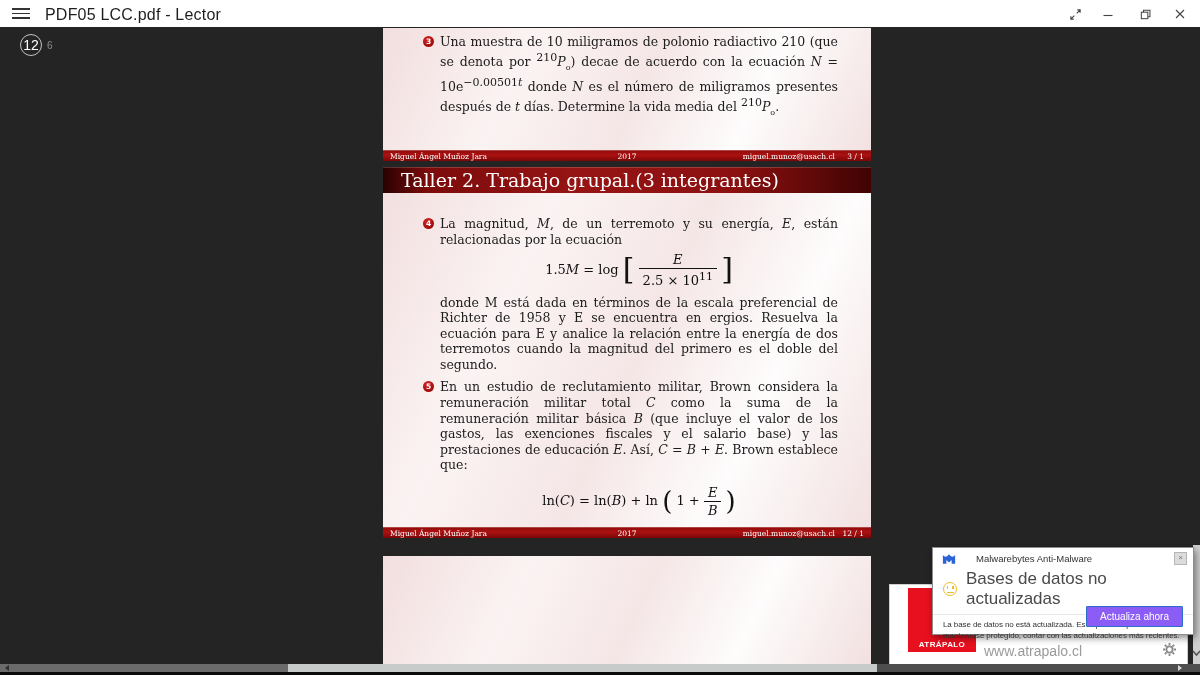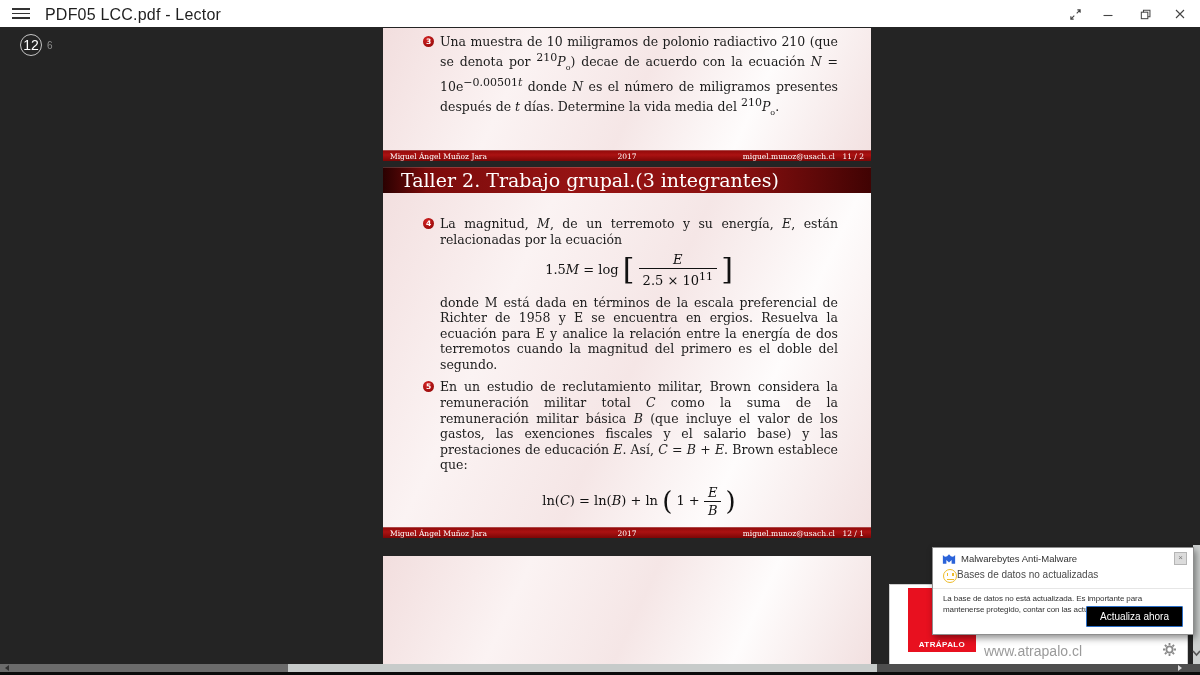--- a/index.html
+++ b/index.html
@@ -50,32 +50,32 @@
   .adpanel{position:absolute;left:889px;top:584px;width:297px;height:80px;background:#fff;
     border:1px solid #cfcfcf;z-index:6}
   .adsquare{position:absolute;left:18px;top:3px;width:68px;height:64px;background:#e8101f;color:#fff;overflow:hidden;cursor:pointer}
   .adsquare .partial{position:absolute;right:1px;top:12px;font-size:21px;font-weight:bold;font-family:"DejaVu Sans",sans-serif}
   .adbrand{position:absolute;left:0;right:0;bottom:3px;text-align:center;font-size:8px;font-weight:bold;letter-spacing:.4px}
   .adurl{position:absolute;left:94px;top:58px;font-size:14px;color:#9a9a9a}
   .gear{position:absolute;left:272px;top:57px;width:15px;height:15px;cursor:pointer}
   
   .toast{position:absolute;left:932px;top:547px;width:260px;height:86px;background:#fff;
     border:1px solid #8e8e8e;box-shadow:2px 3px 7px rgba(0,0,0,.45);z-index:8}
-  .toast-head{display:flex;align-items:center;gap:5px;padding:4px 6px 2px 9px;font-size:9.5px;color:#333}
+  .toast-head{display:flex;align-items:center;gap:20px;padding:4px 6px 2px 9px;font-size:9.5px;color:#333}
   .toast-close{margin-left:auto;width:11px;height:11px;background:#dcdcdc;border:1px solid #b5b5b5;
     color:#777;font-size:8px;line-height:9px;text-align:center;cursor:pointer}
-  .toast-title{display:flex;align-items:flex-start;padding:2px 8px 5px 10px;font-size:10px;
+  .toast-title{display:flex;align-items:center;gap:9px;padding:2px 8px 5px 10px;font-size:17px;
     color:#4a4a4a;border-bottom:1px solid #e6e6e6}
   .smiley{width:12px;height:12px;border:1.7px solid #eebc2a;border-radius:50%;position:relative;flex:0 0 auto}
   .smiley i{position:absolute;background:#eebc2a}
   .smiley .e1{left:2.5px;top:3px;width:1.6px;height:2.6px}
   .smiley .e2{right:2.5px;top:3px;width:1.6px;height:2.6px}
   .smiley .mo{left:2.5px;right:2.5px;bottom:2px;height:1.5px}
   .toast-body{padding:5px 10px 0;font-size:8px;line-height:10.5px;color:#333;letter-spacing:-.1px}
-  .toast-btn{position:absolute;right:10px;bottom:7px;background:#000000;border:1px solid #2a6ec7;
+  .toast-btn{position:absolute;right:10px;bottom:7px;background:#8b5cf6;border:1px solid #2a6ec7;
     color:#fff;font-size:10px;padding:4px 13px;cursor:pointer;border-radius:1px}
   
   .vstrip{position:absolute;left:1193px;top:545px;width:7px;height:119px;background:#cdd0cf;z-index:7}
   .vchev{position:absolute;left:1192px;top:650px;z-index:9}
   .hscroll{position:absolute;left:0;top:664px;width:1200px;height:8px;background:#4e4e4e;z-index:6}
   .hs-left{position:absolute;left:0;top:0;width:288px;height:8px;background:#6b6b6b}
   .hs-thumb{position:absolute;left:288px;top:0;width:589px;height:8px;background:#c7cbca;cursor:pointer}
   .tri{position:absolute;top:1px;width:0;height:0;border-top:3px solid transparent;border-bottom:3px solid transparent;cursor:pointer}
   .tri-l{left:5px;border-right:4px solid #2f2f2f}
   .tri-r{left:1178px;border-left:4px solid #d8d8d8}
@@ -119,21 +119,21 @@
 
 <div class="slide slide1">
   <div class="prob" style="margin-top:6px">
     <span class="bullet">3</span>
     <span>Una muestra de 10 miligramos de polonio radiactivo 210 (que se denota por <sup>210</sup><i>P</i><sub>o</sub>) decae de acuerdo con la ecuación <i>N</i> = 10e<sup>−0.00501<i>t</i></sup> donde <i>N</i> es el número de miligramos presentes después de <i>t</i> días. Determine la vida media del <sup>210</sup><i>P</i><sub>o</sub>.</span>
   </div>
   <div class="sfooter">
     <span class="fa">Miguel Ángel Muñoz Jara</span>
     <span class="fy">2017</span>
     <span class="fe">miguel.munoz@usach.cl</span>
-    <span class="fp">11 / 2</span>
+    <span class="fp">3 / 1</span>
   </div>
 </div>
 
 <div class="slide slide2">
   <div class="shead">Taller 2. Trabajo grupal.(3 integrantes)</div>
 
   <div class="prob" style="margin-top:23px">
     <span class="bullet">4</span>
     <span>La magnitud, <i>M</i>, de un terremoto y su energía, <i>E</i>, están relacionadas por la ecuación</span>
   </div>

